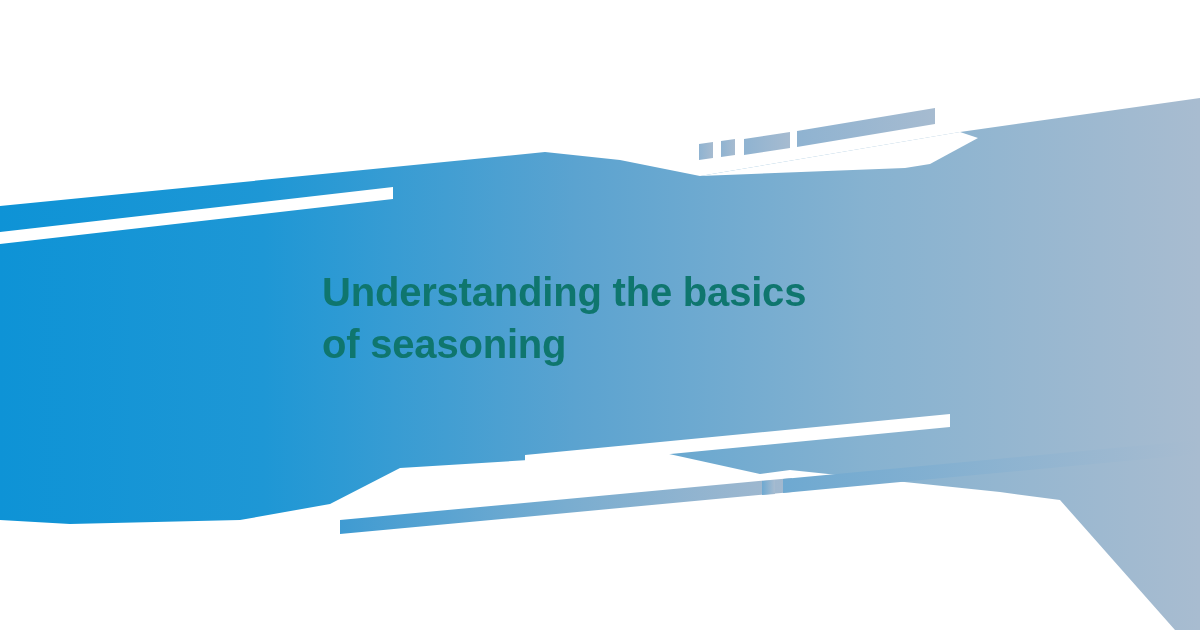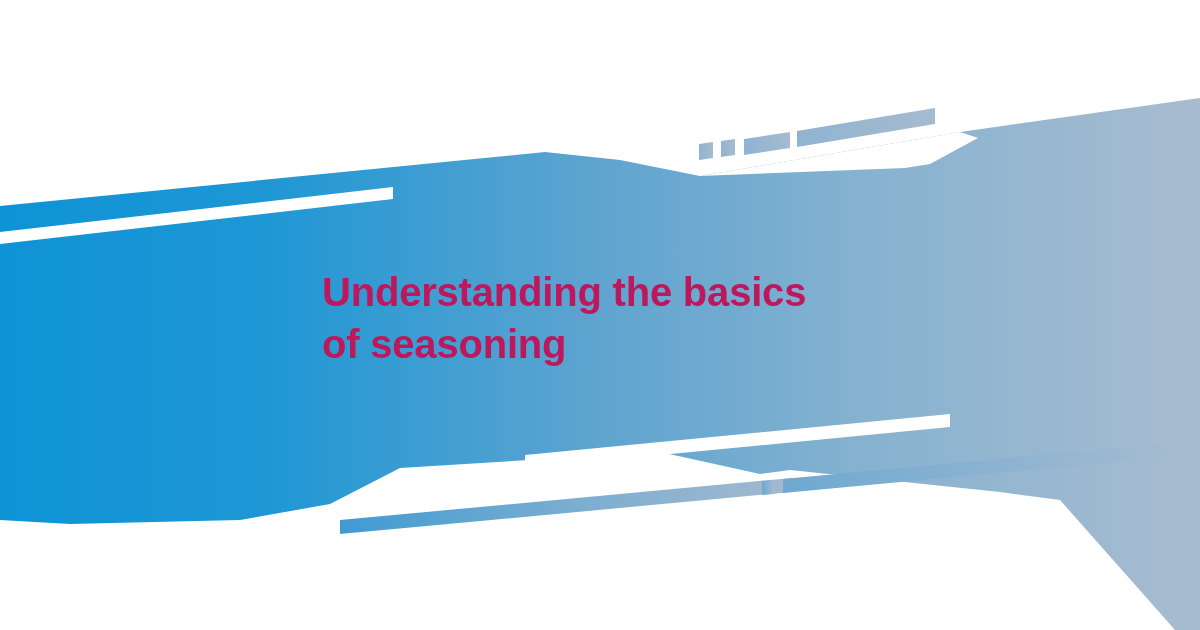--- a/index.html
+++ b/index.html
@@ -44,21 +44,21 @@
     position: absolute;
     left: 322px;
     top: 266px;
     width: 640px;
     margin: 0;
     font-family: "Liberation Sans", sans-serif;
     font-size: 40px;
     font-weight: bold;
     line-height: 1.3;
     letter-spacing: -0.2px;
-    color: #be185d;
+    color: #0f766e;
     text-align: left;
     white-space: pre-line;
   }
 </style>
 </head>
 <body>
 
 <div id="banner">
 
   <svg id="banner-art" viewBox="0 0 1200 630" width="1200" height="630" xmlns="http://www.w3.org/2000/svg">

